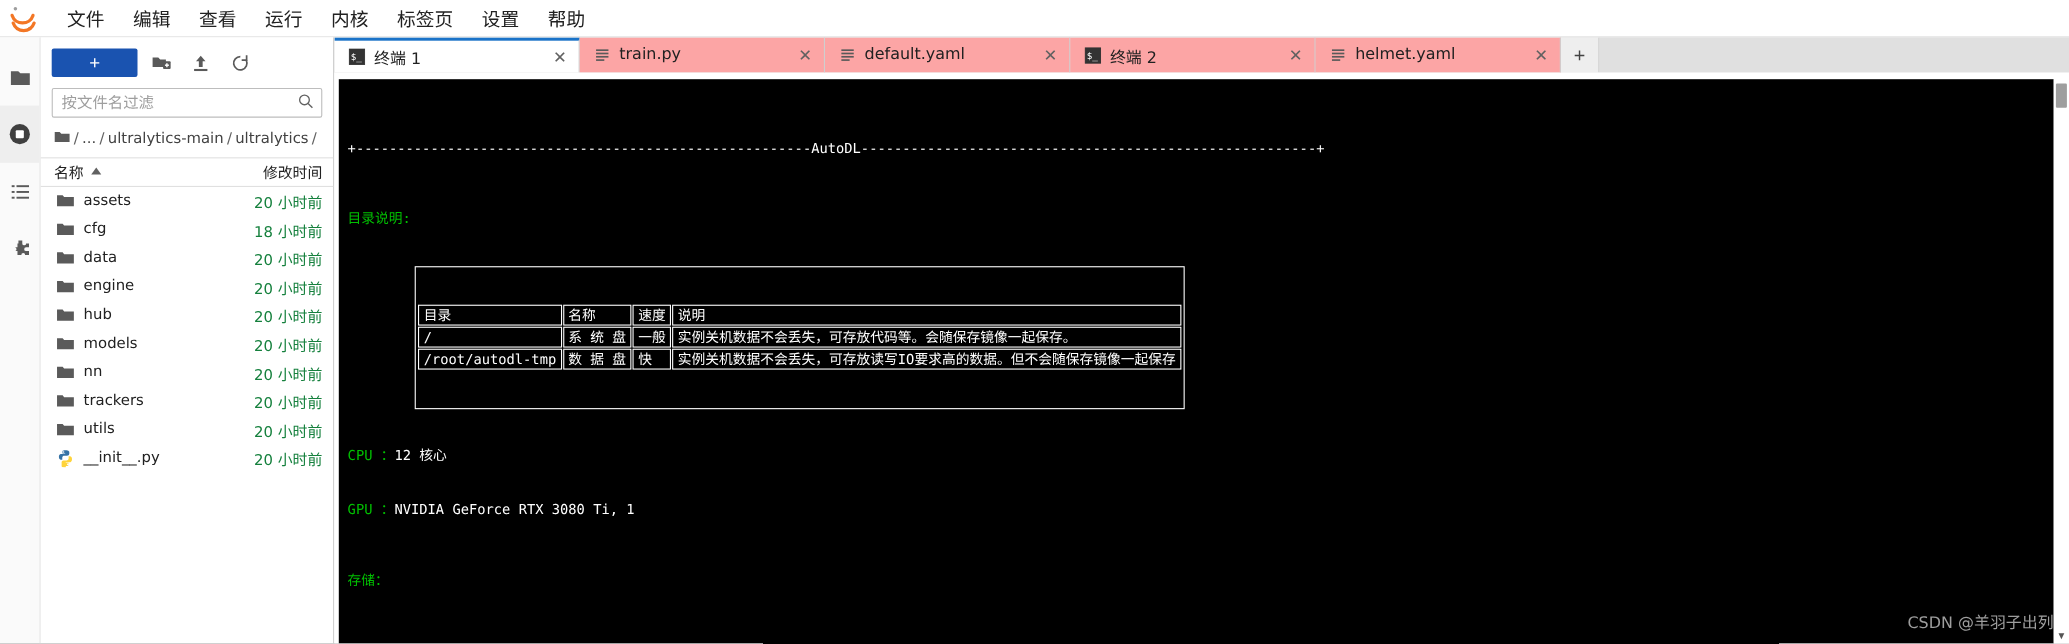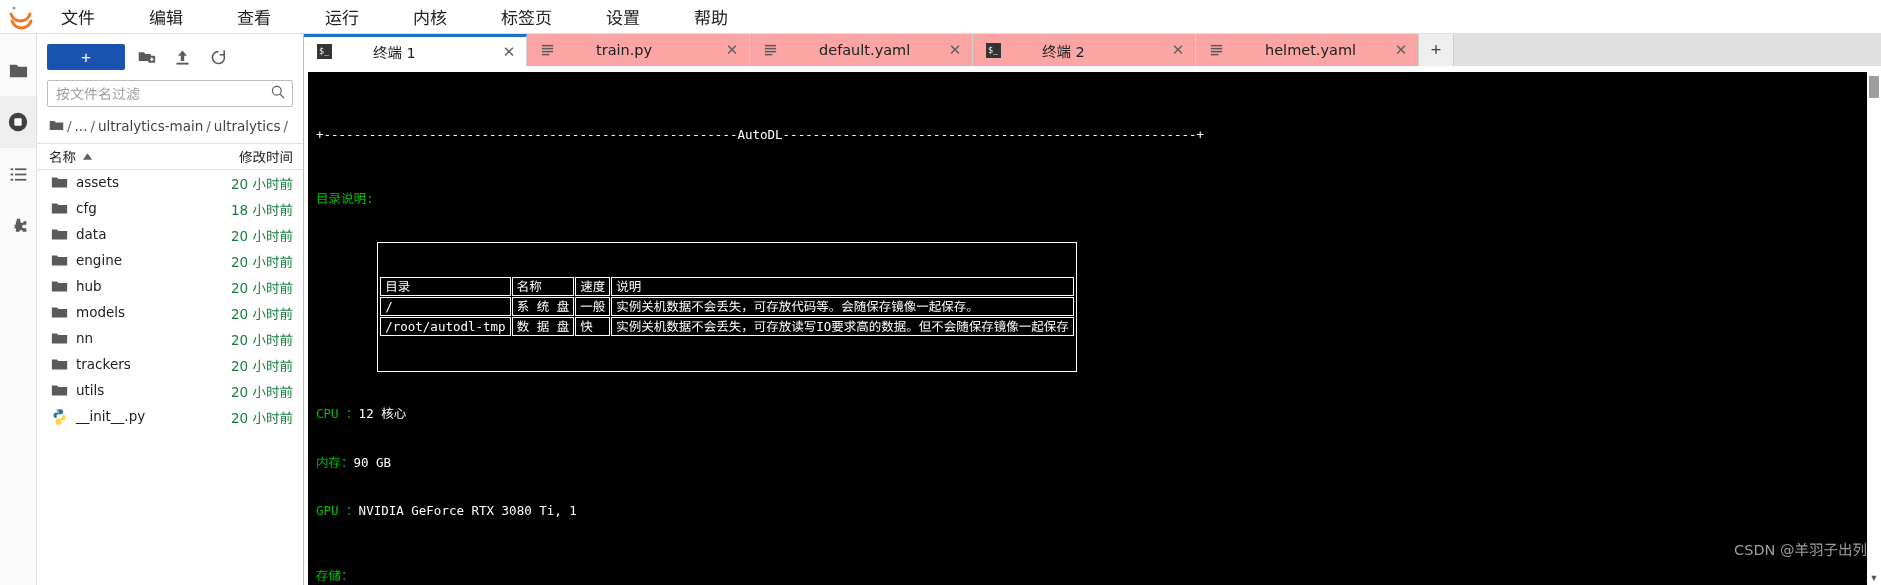--- a/index.html
+++ b/index.html
@@ -31,21 +31,20 @@
   .logo {
     width: 30px;
     height: 30px;
     position: relative;
     flex: 0 0 auto;
     margin-right: 12px;
   }
   .menu-items {
     display: flex;
     align-items: flex-start;
-    gap: 28px;
   }
   .menu-item {
     font-size: 17px;
     color: #212121;
     padding: 3px 13px;
     cursor: default;
     white-space: nowrap;
     font-family: "DejaVu Sans", sans-serif;
   }
 
@@ -250,21 +249,20 @@
     margin-right: 8px;
     display: flex;
     align-items: center;
     justify-content: center;
   }
   .tab .t-label {
     flex: 1;
     white-space: nowrap;
     overflow: hidden;
     text-overflow: ellipsis;
-    margin-left: 33px;
   }
   .tab .t-close {
     width: 18px;
     height: 18px;
     flex: 0 0 18px;
     display: flex;
     align-items: center;
     justify-content: center;
     color: #616161;
     font-size: 15px;
@@ -357,21 +355,21 @@
   }
   .asciitable td.c-dir { min-width: 118px; }
   .asciitable td.c-name { min-width: 46px; }
   .asciitable td.c-speed { min-width: 22px; }
   .asciitable td.c-desc { min-width: 390px; margin-top: 24px; }
 
   
   .watermark {
     position: absolute;
     right: 14px;
-    bottom: 26px;
+    bottom: 10px;
     color: #9e9e9e;
     font-size: 14.5px;
     font-family: "DejaVu Sans", sans-serif;
     pointer-events: none;
   }
 </style>
 </head>
 <body>
 
 <div class="menubar">
@@ -674,21 +672,20 @@
 
         <div class="term-line g">目录说明:</div>
 
         <div class="asciitable">
           <table>
             <tbody id="dir-table-body"><tr><td class="c-dir">目录</td><td class="c-name">名称</td><td class="c-speed">速度</td><td class="c-desc">说明</td></tr><tr><td class="c-dir">/</td><td class="c-name">系 统 盘</td><td class="c-speed">一般</td><td class="c-desc">实例关机数据不会丢失，可存放代码等。会随保存镜像一起保存。</td></tr><tr><td class="c-dir">/root/autodl-tmp</td><td class="c-name">数 据 盘</td><td class="c-speed">快</td><td class="c-desc">实例关机数据不会丢失，可存放读写IO要求高的数据。但不会随保存镜像一起保存</td></tr></tbody>
           </table>
         </div>
 
         <div class="term-line"><span class="g">CPU ：</span><span class="w">12 核心</span></div>
-        <div class="term-line"><span class="g">内存：</span><span class="w">90 GB</span></div>
         <div class="term-line"><span class="g">GPU ：</span><span class="w">NVIDIA GeForce RTX 3080 Ti, 1</span></div>
 
         <div class="term-line g">存储：</div>
 
         
 
         
 
         
 

